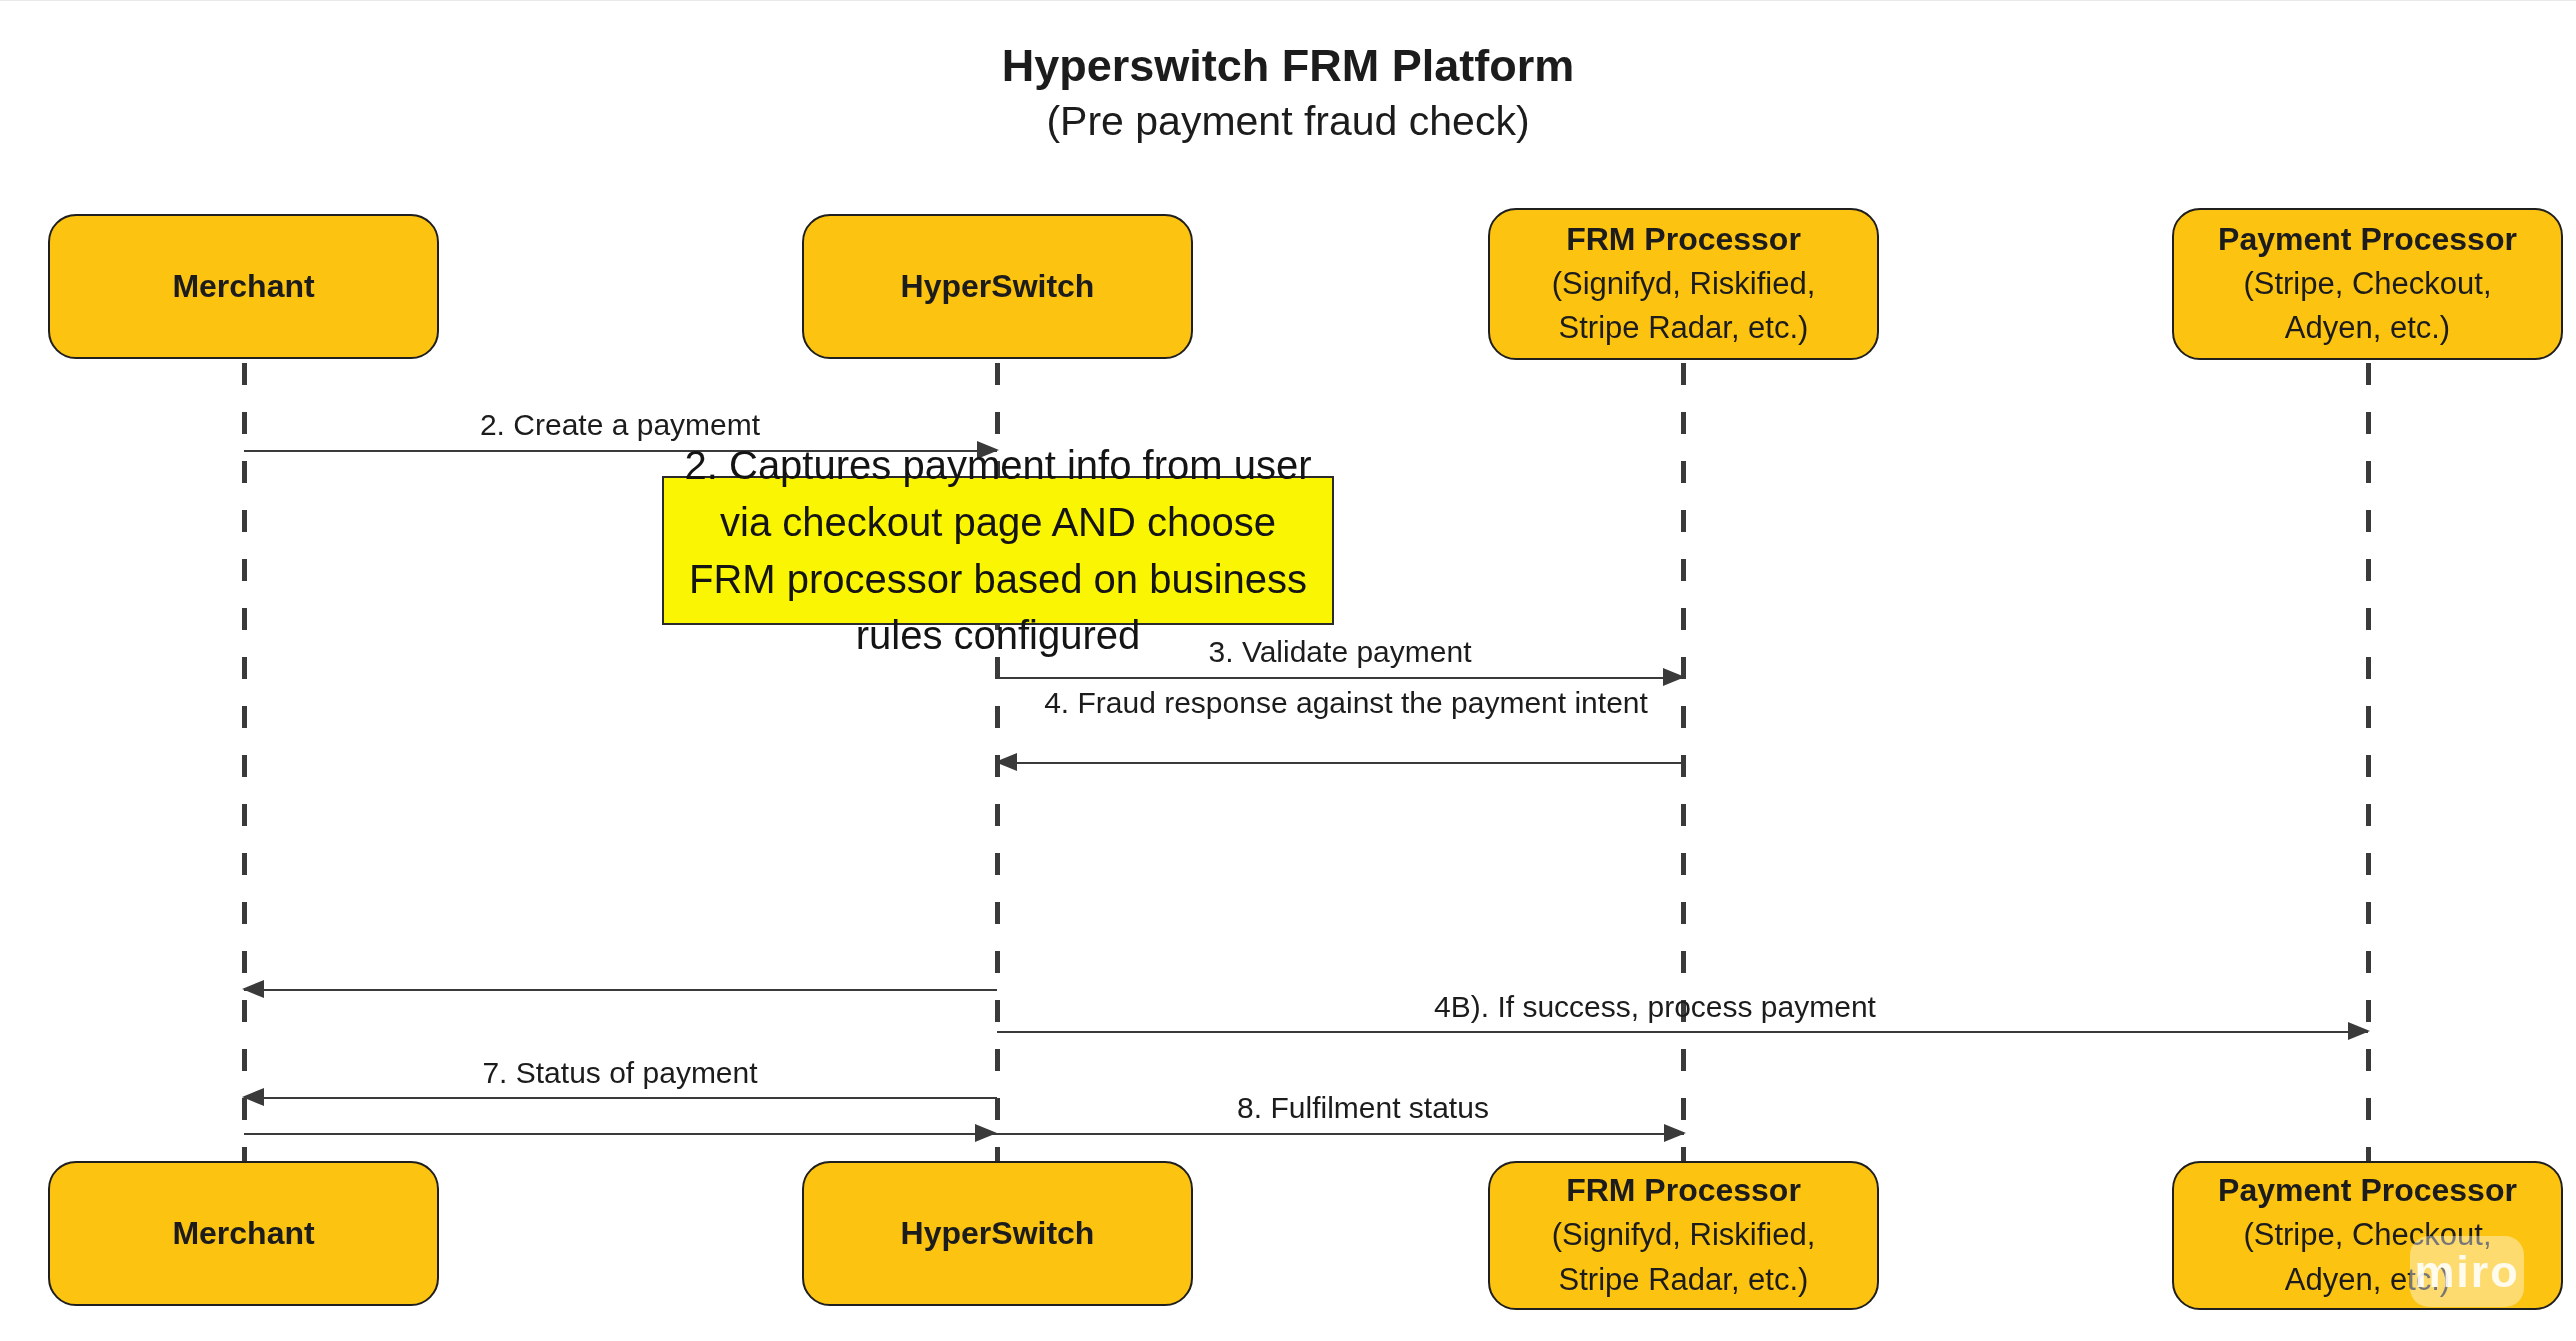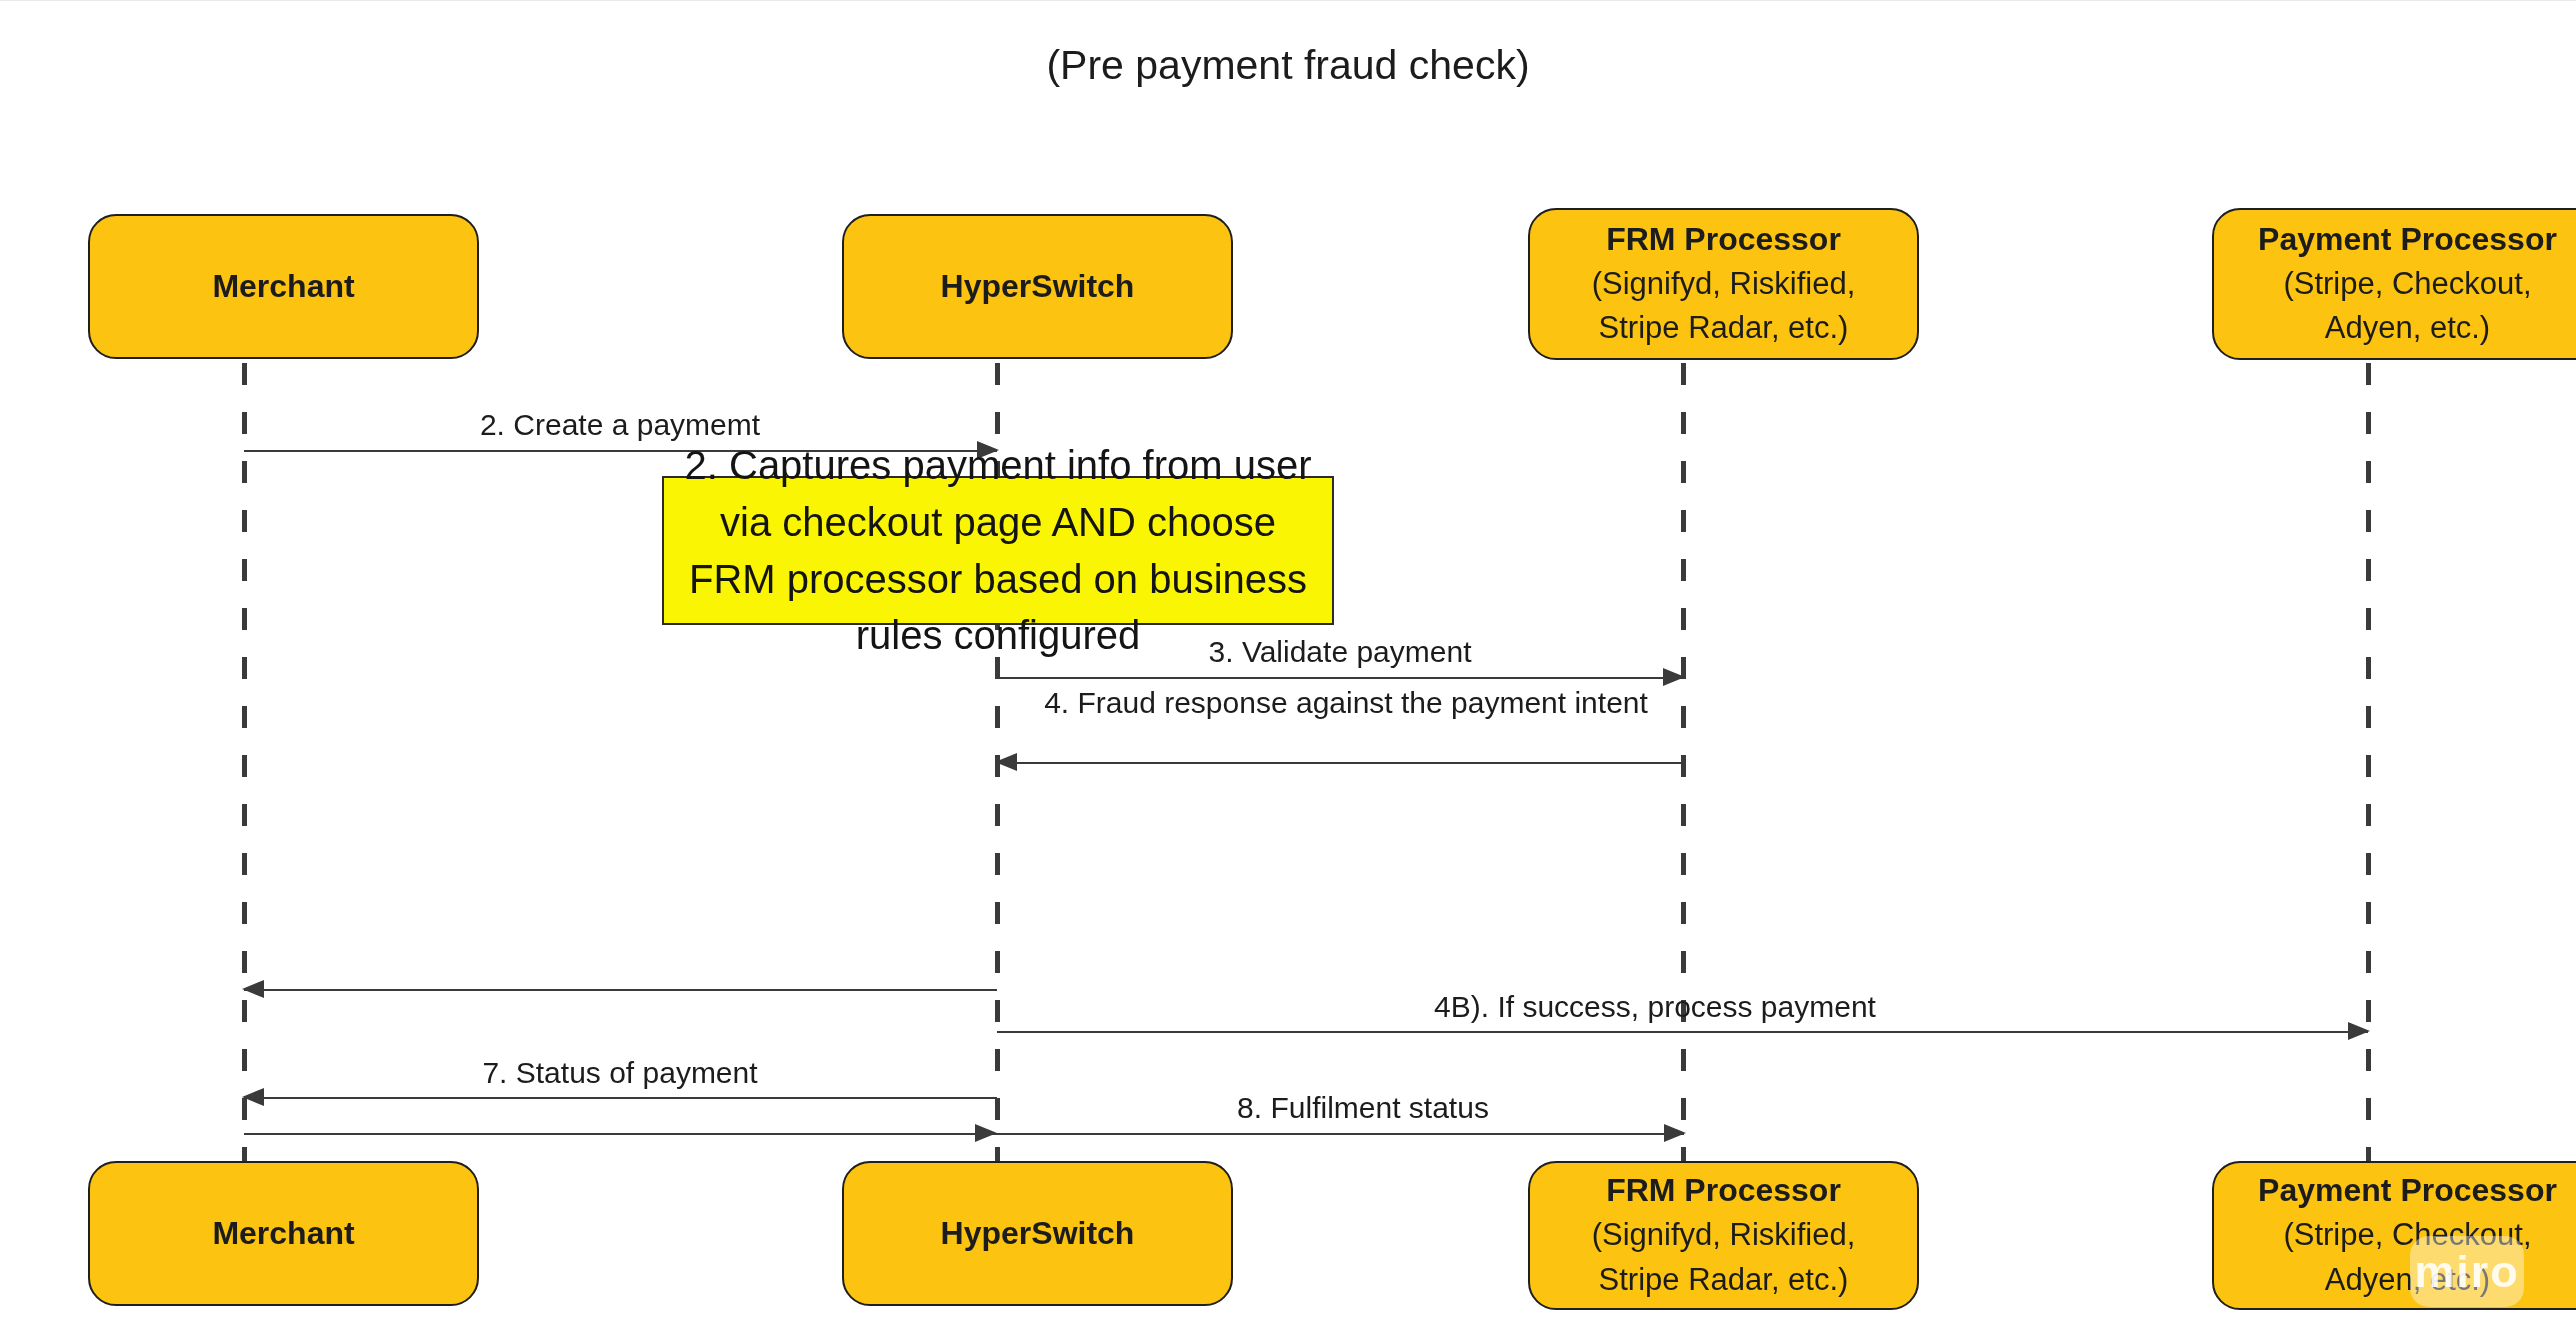--- a/index.html
+++ b/index.html
@@ -11,21 +11,21 @@
   
   .title-block{position:absolute; left:0; top:37px; width:100%; text-align:center;}
   .title-main{font-size:45px; font-weight:bold; line-height:1.25; margin:0;}
   .title-sub{font-size:41px; font-weight:normal; line-height:1.35; margin:0;}
 
   
   .actor{
     position:absolute; width:391px; box-sizing:border-box;
     background:var(--actor-fill,#FCC310); border:2.8px solid var(--actor-border,#1f1f1f);
     border-radius:28px; display:flex; flex-direction:column;
-    align-items:center; justify-content:center; text-align:center;margin-left:40px;
+    align-items:center; justify-content:center; text-align:center;
   }
   .actor-name{font-size:32px; font-weight:bold; line-height:1.4;}
   .actor-sub{font-size:31px; font-weight:normal; line-height:1.44;}
 
   
   .lifeline{
     position:absolute; top:362px; height:798px; width:4.6px;
     background:repeating-linear-gradient(to bottom, var(--line,#3a3a3a) 0 22px, transparent 22px 49px);
   }
 
@@ -56,20 +56,21 @@
     font-size:45px; font-weight:600; letter-spacing:1.9px;
     color:rgba(255,255,255,0.88);
   }
 </style>
 </head>
 <body>
 
 <div class="canvas">
 
   <div class="title-block">
+    <div class="title-main">Hyperswitch FRM Platform</div>
     <div class="title-sub">(Pre payment fraud check)</div>
   </div>
 
   <div class="lifeline" style="left:242px;"></div>
   <div class="lifeline" style="left:995px;"></div>
   <div class="lifeline" style="left:1681px;"></div>
   <div class="lifeline" style="left:2366px;"></div>
 
   <div class="actor" style="left:48px; top:213px; height:145px;">
     <div class="actor-name">Merchant</div>

